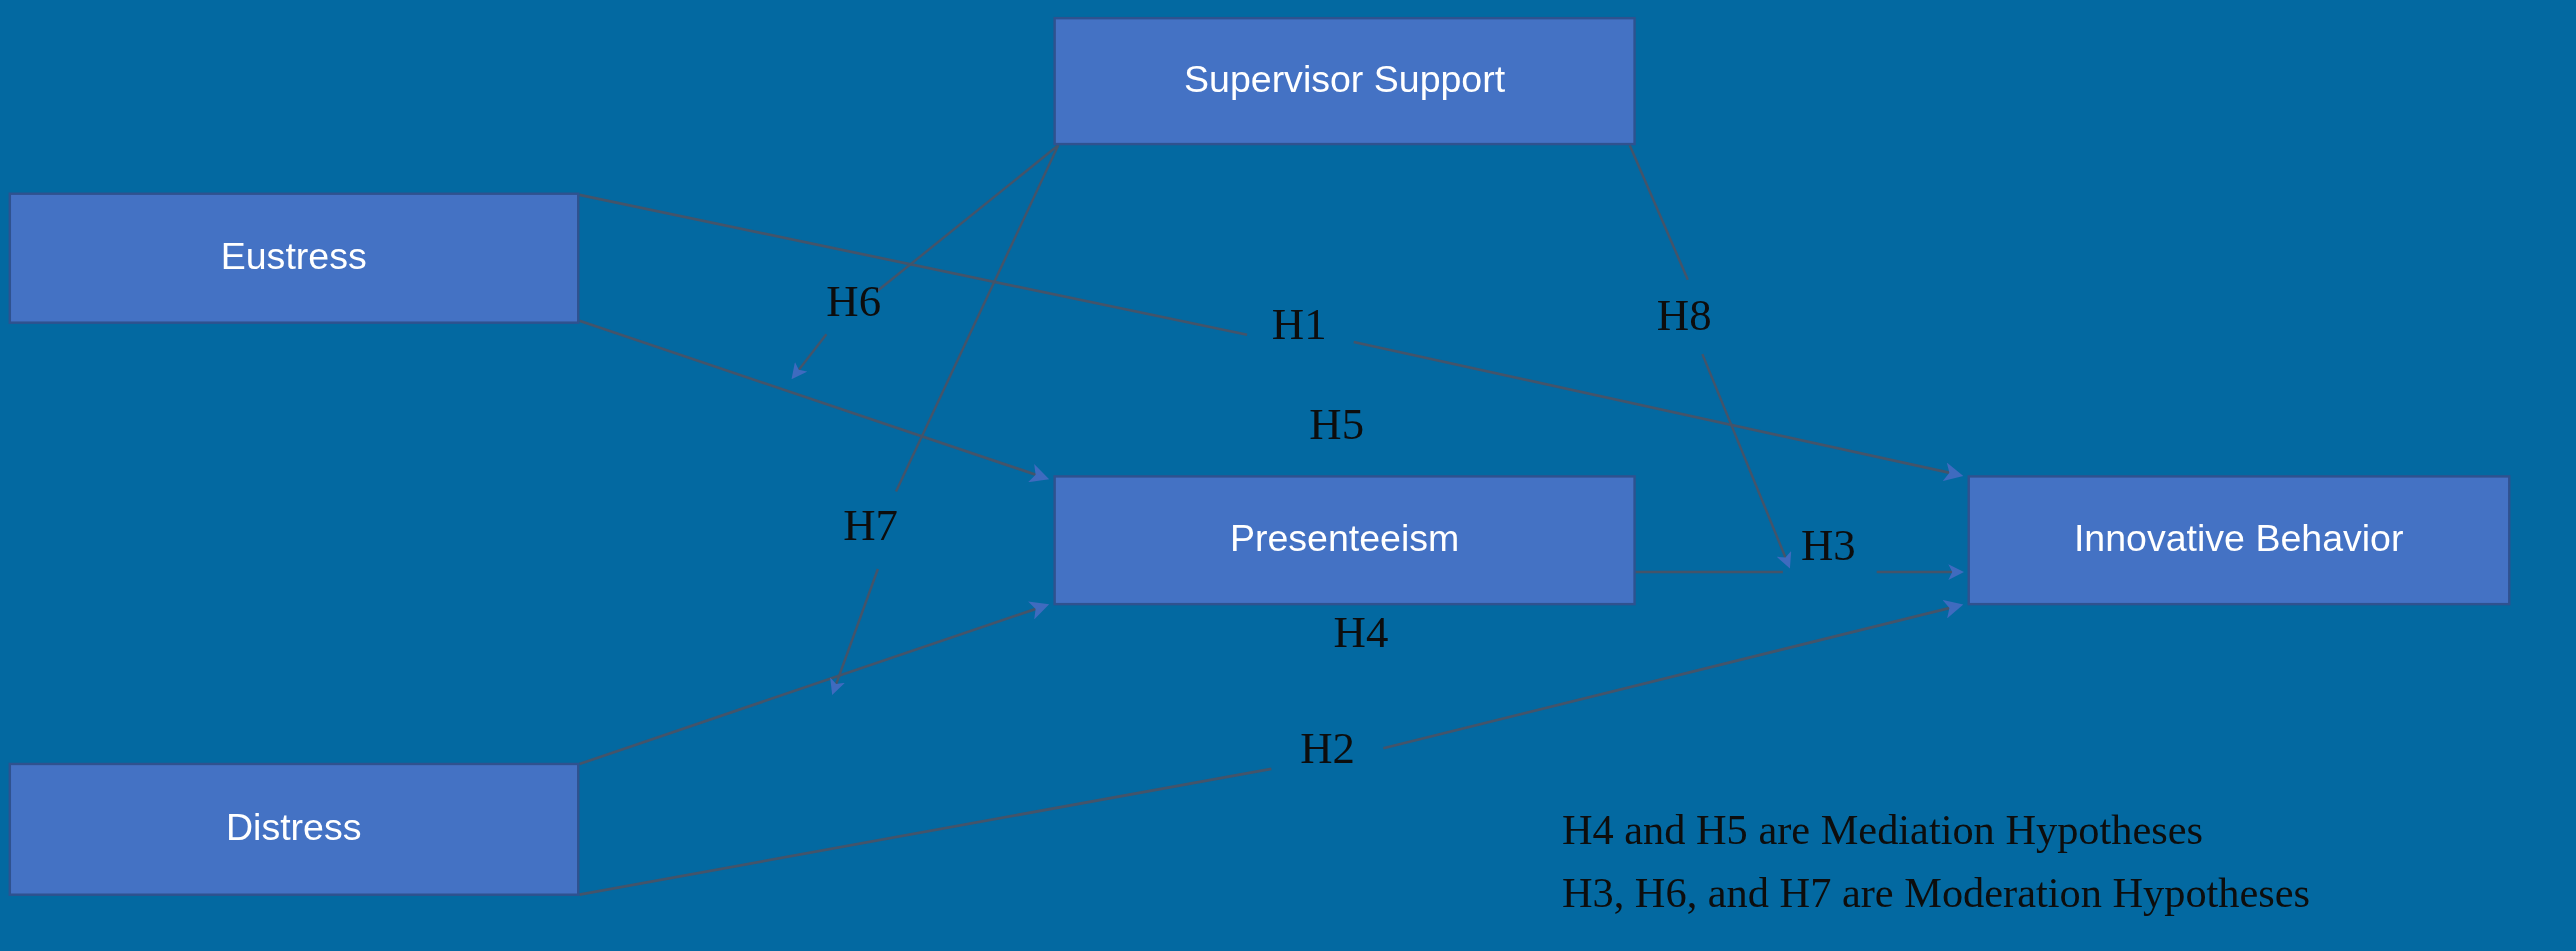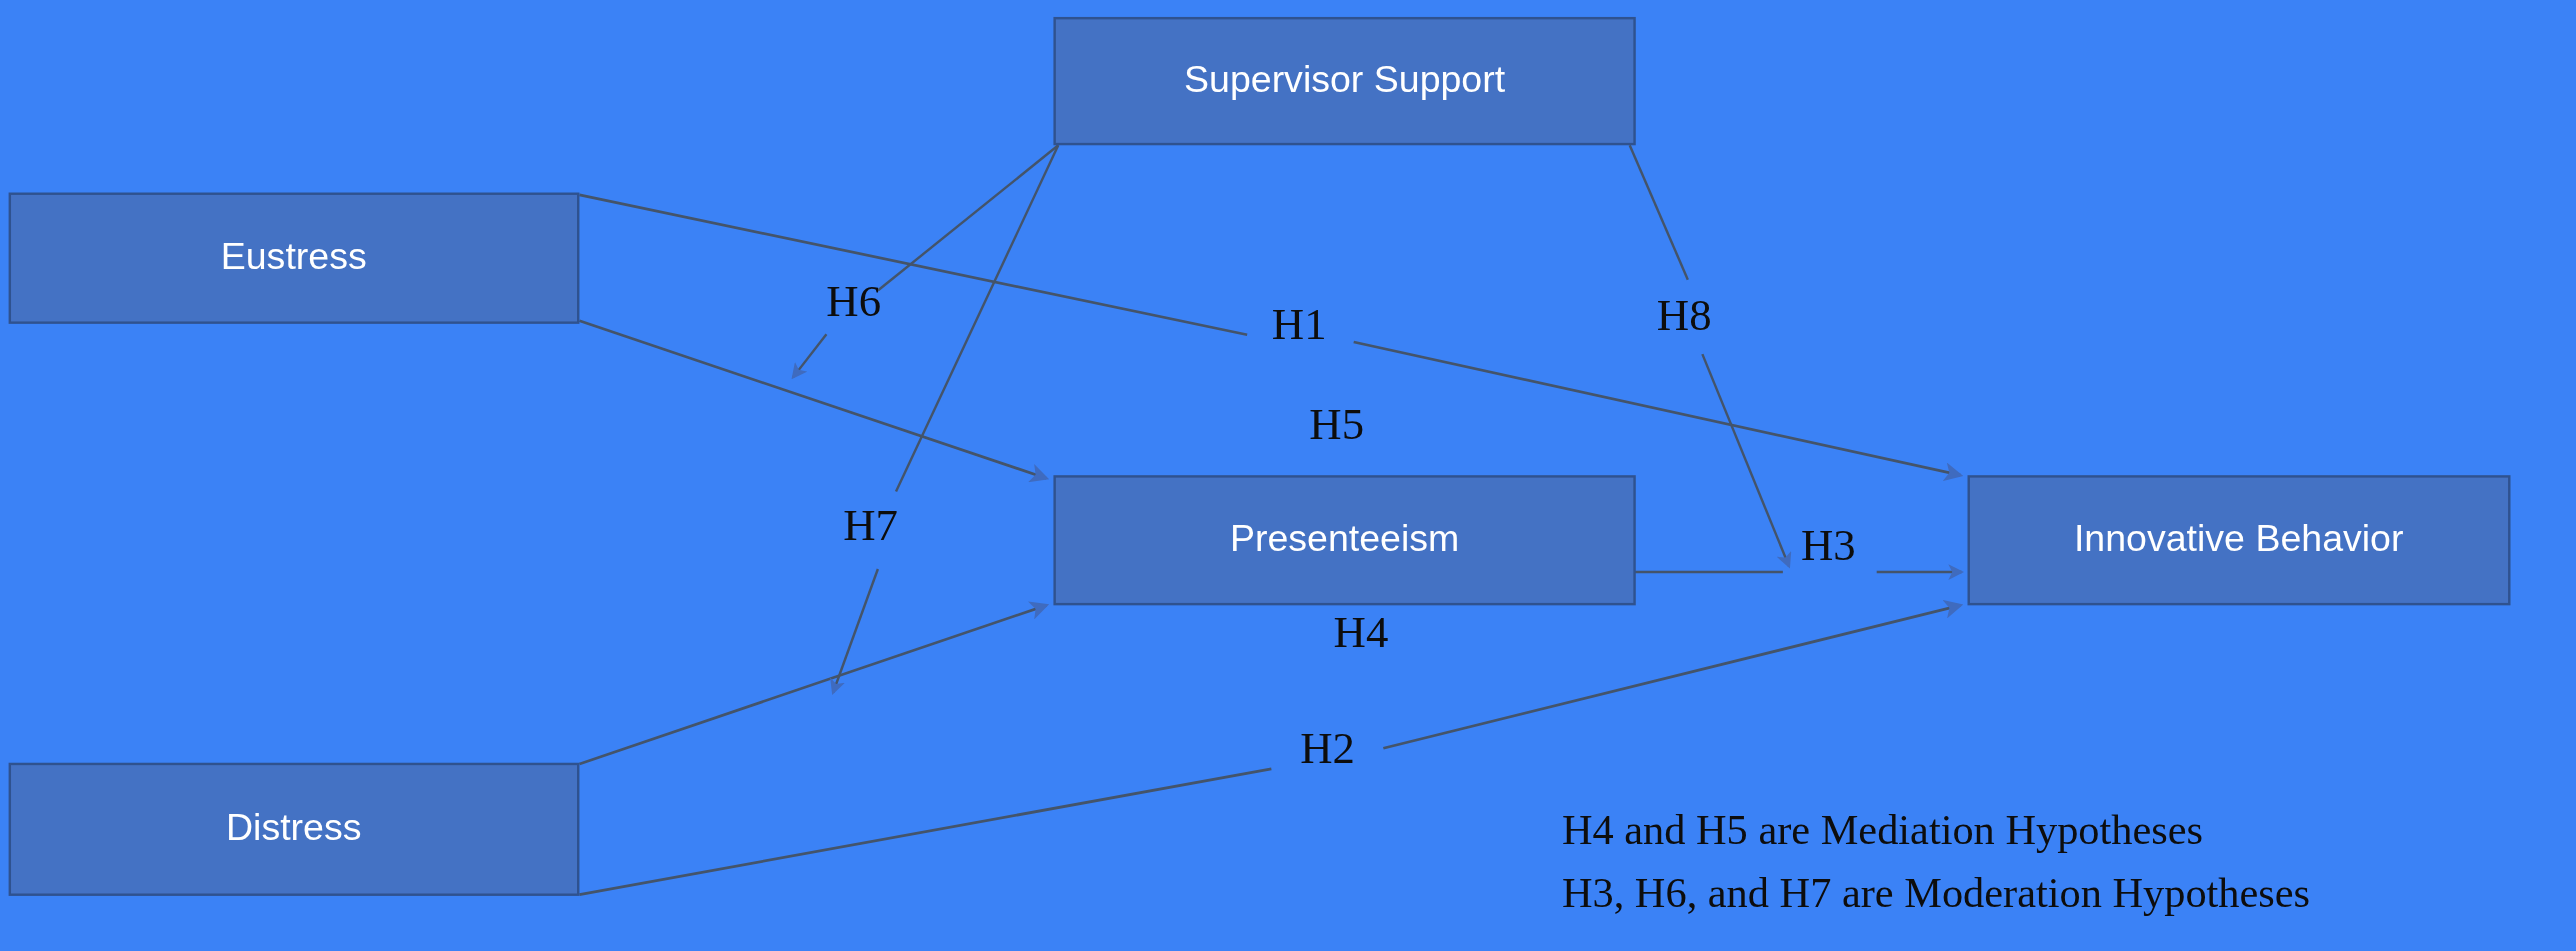--- a/index.html
+++ b/index.html
@@ -8,21 +8,21 @@
     padding: 0;
     background: #ffffff;
   }
   body {
     font-family: "Liberation Sans", sans-serif;
   }
   #canvas {
     position: relative;
     width: 2576px;
     height: 951px;
-    background: #3b82f6;
+    background: #0369a1;
     overflow: hidden;
   }
   svg#diagram {
     position: absolute;
     top: 0;
     left: 0;
     width: 2576px;
     height: 951px;
   }
   .node-rect {

